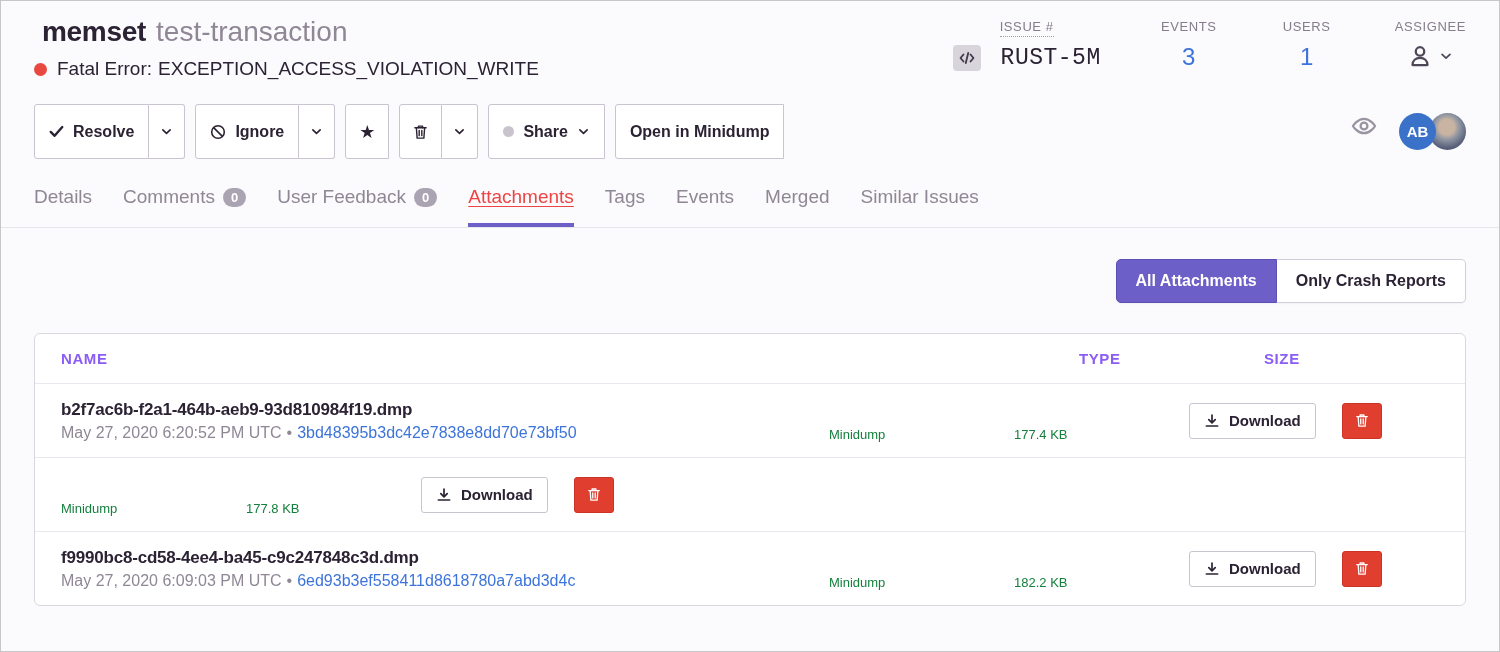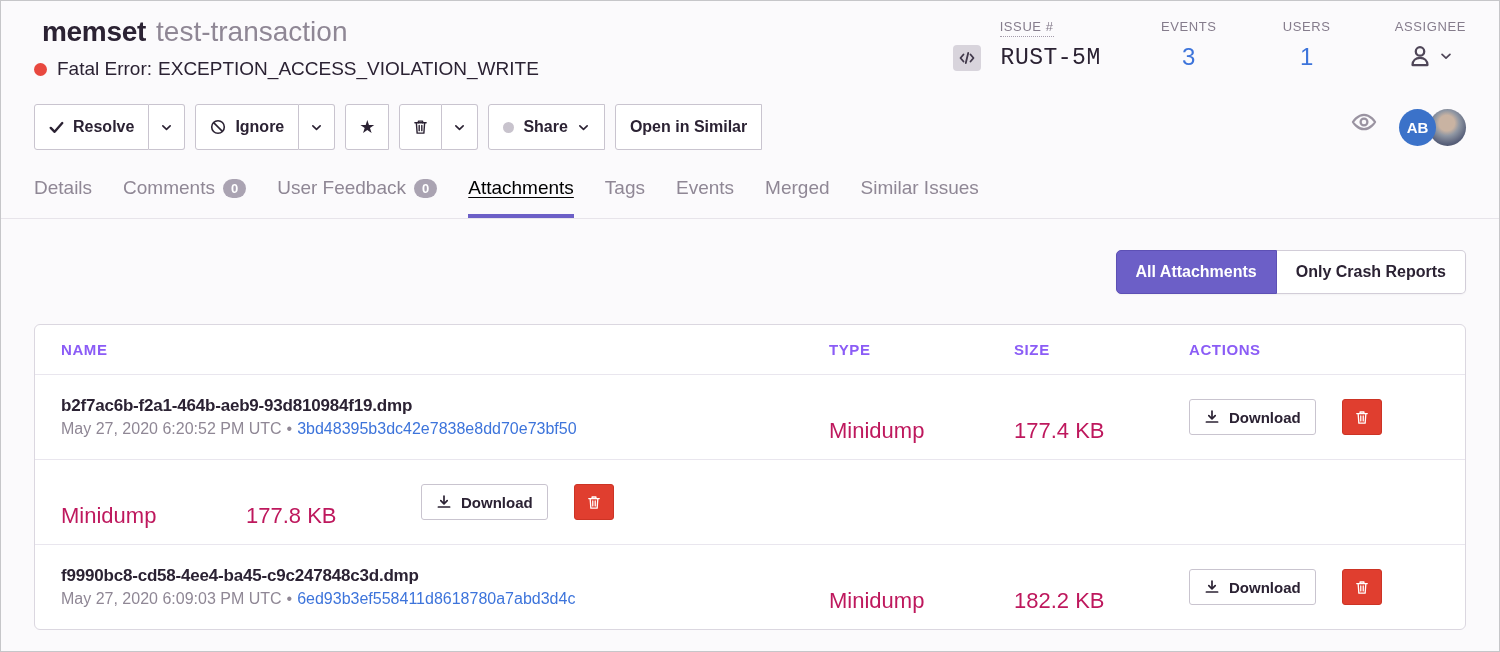--- a/index.html
+++ b/index.html
@@ -24,42 +24,42 @@
   .stat-value{margin-top:8px;font-size:24px;color:#2b2233;display:flex;align-items:center;justify-content:center;gap:20px;}
   .stat-value.num{color:#3d74db;cursor:pointer;}
   .code-chip{width:28px;height:26px;border-radius:4px;background:#d8d4dc;display:inline-flex;
     align-items:center;justify-content:center;color:#40384a;}
   .issue-id{font-family:"Liberation Mono","DejaVu Sans Mono",monospace;font-size:23px;letter-spacing:0.5px;}
   .assignee-ctl{display:flex;align-items:center;gap:6px;color:#4f4658;cursor:pointer;}
 
   
   .toolbar{display:flex;align-items:center;margin-top:24px;}
   .btn-group{display:flex;margin-right:10px;}
-  .btn{background:#fff;border:1px solid #c9c4cf;height:46px;display:inline-flex;align-items:center;
+  .btn{background:#fff;border:1px solid #c9c4cf;height:55px;display:inline-flex;align-items:center;
     gap:9px;padding:0 14px;font-size:16px;font-weight:700;color:#2b2233;cursor:pointer;
     border-radius:3px;font-family:inherit;}
   .btn-group .btn:first-child{border-radius:3px 0 0 3px;}
   .btn-group .btn + .btn{border-left:none;border-radius:0 3px 3px 0;}
   .btn.caret{padding:0 11px;}
   .btn.icon-only{padding:0 13px;}
   .btn .glyph{font-size:18px;line-height:1;}
   .share-dot{width:11px;height:11px;border-radius:50%;background:#c8c3cd;display:inline-block;}
   .toolbar-right{margin-left:auto;display:flex;}
   .eye-wrap{color:#9a93a1;margin-right:22px;display:flex;}
   .avatar{width:37px;height:37px;border-radius:50%;display:flex;align-items:center;justify-content:center;
     font-size:15px;font-weight:700;color:#fff;}
   .avatar.initials{background:#3b72c9;z-index:1;}
   .avatar.photo{margin-left:-7px;background:
     radial-gradient(circle at 48% 38%,#c9b3a2 0 26%,#9097a3 42%,#58607a 70%,#3c4357 100%);}
 
   
   .tabs{display:flex;gap:31px;padding:0 33px;margin-top:27px;border-bottom:1px solid #e7e4ea;}
   .tab{font-size:19px;color:#8f8795;padding-bottom:15px;border-bottom:4px solid transparent;
     display:flex;align-items:center;gap:8px;cursor:pointer;}
-  .tab.active{color:#000000;border-bottom-color:#6c5fc7;}
+  .tab.active{color:#ef4444;border-bottom-color:#6c5fc7;}
   .tab.active .tab-label{text-decoration:underline;text-underline-offset:3px;}
   .badge{background:#aaa3b2;color:#fff;font-size:13px;font-weight:700;border-radius:12px;
     padding:3px 8px;line-height:1;}
 
   
   main{padding:0 33px;}
   .filter-row{display:flex;justify-content:flex-end;margin-top:31px;}
   .toggle{display:flex;border-radius:5px;box-shadow:0 1px 2px rgba(0,0,0,0.04);}
   .toggle-btn{height:44px;padding:16px 19px;font-size:16px;font-weight:700;display:flex;align-items:center;
     background:#fff;color:#2b2233;border:1px solid #d2cdd8;cursor:pointer;font-family:inherit;}
@@ -72,21 +72,21 @@
     font-weight:700;letter-spacing:0.6px;}
   .trow{display:flex;align-items:center;padding:15px 26px;border-top:1px solid #e9e6ee;}
   .col-name{flex:1;min-width:0;}
   .col-type{width:185px;}
   .col-size{width:175px;}
   .col-actions{width:250px;}
   .file-name{font-size:17px;font-weight:700;color:#2b2233;letter-spacing:-0.2px;}
   .file-sub{margin-top:4px;font-size:16px;color:#8f8795;}
   .file-hash{color:#3d74db;text-decoration:none;cursor:pointer;}
   .sep{margin:0 5px;}
-  .cell-text{font-size:22px;color:#be185d;margin-top:28px;}
+  .cell-text{font-size:13px;color:#15803d;margin-top:28px;}
   .actions{display:flex;align-items:flex-end;gap:26px;}
   .dl-btn{background:#fff;border:1px solid #c9c4cf;border-radius:3px;height:36px;padding:0 14px;
     display:inline-flex;align-items:center;gap:9px;font-size:15px;font-weight:700;color:#2b2233;
     cursor:pointer;font-family:inherit;}
   .del-btn{background:#e03e2f;border:1px solid #cc3425;border-radius:3px;height:36px;width:40px;
     display:inline-flex;align-items:center;justify-content:center;color:#fff;cursor:pointer;}
   svg{display:block;}
 </style>
 </head>
 <body>
@@ -219,21 +219,21 @@
           <span>Share</span>
           <span>
             <svg width="13" height="13" viewBox="0 0 16 16" fill="none" stroke="currentColor" stroke-width="2" stroke-linecap="round" stroke-linejoin="round">
                 <path d="M3.5 6 8 10.4 12.5 6"></path>
               </svg>
           </span>
         </button>
       </div>
 
       <div class="btn-group">
-        <button class="btn">Open in Similar</button>
+        <button class="btn">Open in Minidump</button>
       </div>
 
       <div class="toolbar-right">
         <span class="eye-wrap">
           <svg width="26" height="26" viewBox="0 0 16 16" fill="none" stroke="currentColor" stroke-width="1.4" stroke-linejoin="round">
             <path d="M1.2 8S3.9 3.6 8 3.6 14.8 8 14.8 8 12.1 12.4 8 12.4 1.2 8 1.2 8z"></path>
               <circle cx="8" cy="8" r="2.1"></circle>
           </svg>
         </span>
         <span class="avatar initials">AB</span>
@@ -277,21 +277,20 @@
         <button class="toggle-btn active">All Attachments</button>
         <button class="toggle-btn">Only Crash Reports</button>
       </div>
     </div>
 
     <div class="card">
       <div class="thead">
         <div class="col-name">NAME</div>
         <div class="col-type">TYPE</div>
         <div class="col-size">SIZE</div>
-        <div class="col-actions">ACTIONS</div>
       </div>
 
       <div class="trow">
         <div class="col-name">
           <div class="file-name">b2f7ac6b-f2a1-464b-aeb9-93d810984f19.dmp</div>
           <div class="file-sub">
             <span>May 27, 2020 6:20:52 PM UTC</span><span class="sep">•</span><a class="file-hash">3bd48395b3dc42e7838e8dd70e73bf50</a>
           </div>
         </div>
         <div class="col-type cell-text">Minidump</div>

